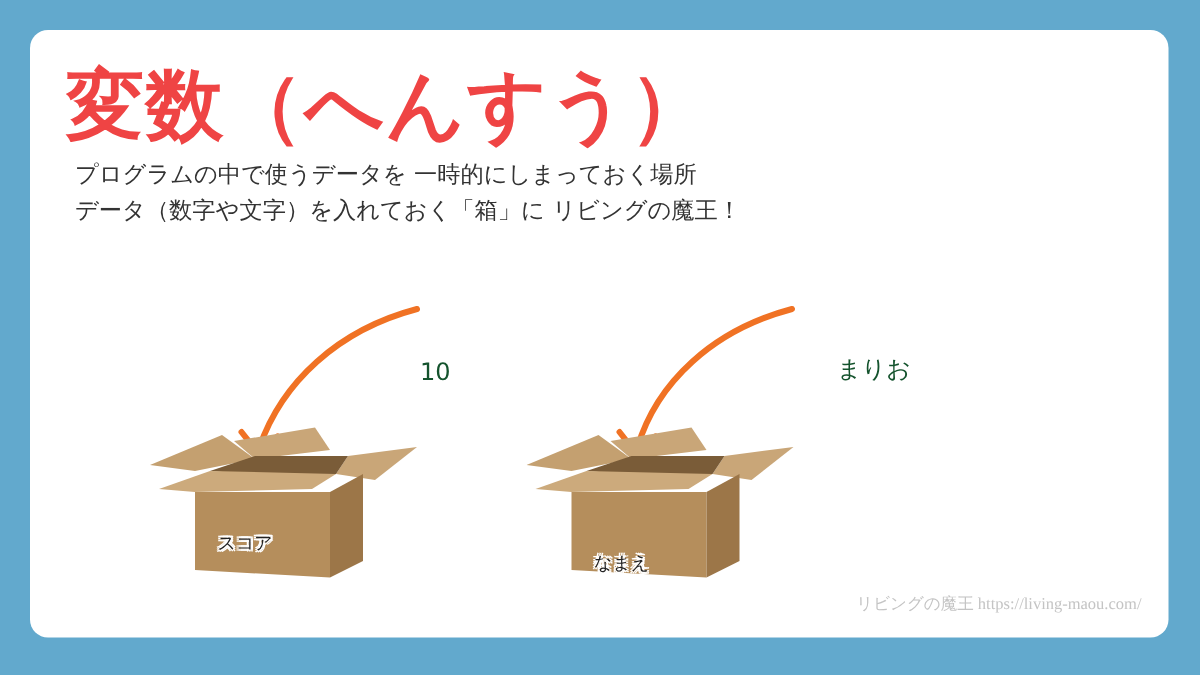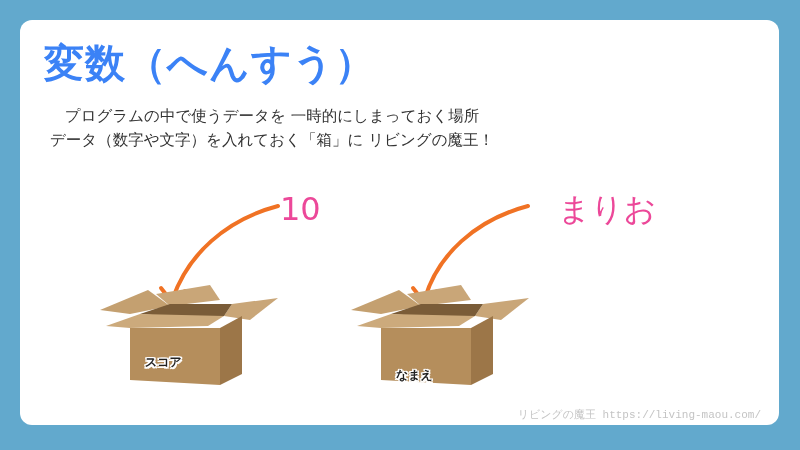--- a/index.html
+++ b/index.html
@@ -13,60 +13,61 @@
     .card {
       position: absolute;
       left: 20px; top: 20px;
       width: 759px; height: 405px;
       background: #ffffff;
       border-radius: 12px;
     }
     .title {
       position: absolute;
       left: 24px; top: 16px;
-      font-size: 40px;
+      font-size: 52px;
       font-weight: bold;
-      color: #3b82f6;
+      color: #ef4444;
       letter-spacing: 1px;
       white-space: nowrap;
     }
     .desc {
       position: absolute;
       left: 30px; top: 84px;
       font-size: 15.5px;
       line-height: 24px;
       color: #333333;
     }
-    .desc div { white-space: nowrap; text-align: center; }
+    .desc div { white-space: nowrap; }
     .value-label {
       position: absolute;
-      font-size: 32px;
-      color: #ec4899;
+      font-size: 16px;
+      color: #14532d;
       white-space: nowrap;
+      margin-top: 48px;
     }
     .box-wrap {
       position: absolute;
     }
     .box-label {
       position: absolute;
       font-size: 12px;
-      font-weight: bold;
+      font-weight: normal;
       color: #222222;
       white-space: nowrap;
       text-shadow:
         -1.5px -1.5px 0 #fff, 1.5px -1.5px 0 #fff,
         -1.5px 1.5px 0 #fff, 1.5px 1.5px 0 #fff,
         0 -1.5px 0 #fff, 0 1.5px 0 #fff,
         -1.5px 0 0 #fff, 1.5px 0 0 #fff;
     }
     .arrow { position: absolute; left: 0; top: 0; overflow: visible; }
     .footer {
       position: absolute;
-      right: 18px; bottom: 3px;
-      font-family: Liberation Mono, monospace;
+      right: 18px; bottom: 15px;
+      font-family: Liberation Serif, serif;
       font-size: 11px;
       color: #c4c4c4;
       white-space: nowrap;
     }
   </style>
 </head>
 <body>
 
 <div class="card">
   <div class="title">変数（へんすう）</div>

